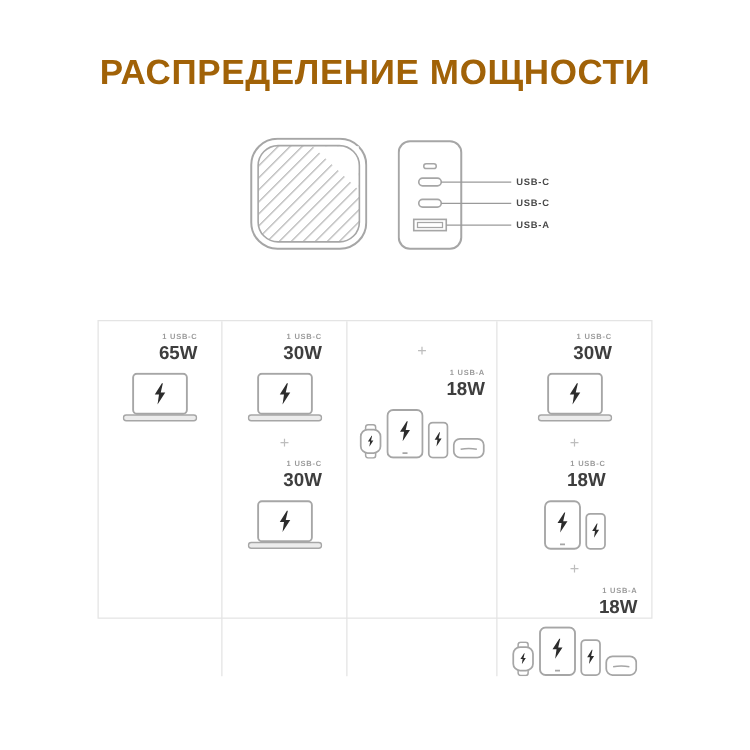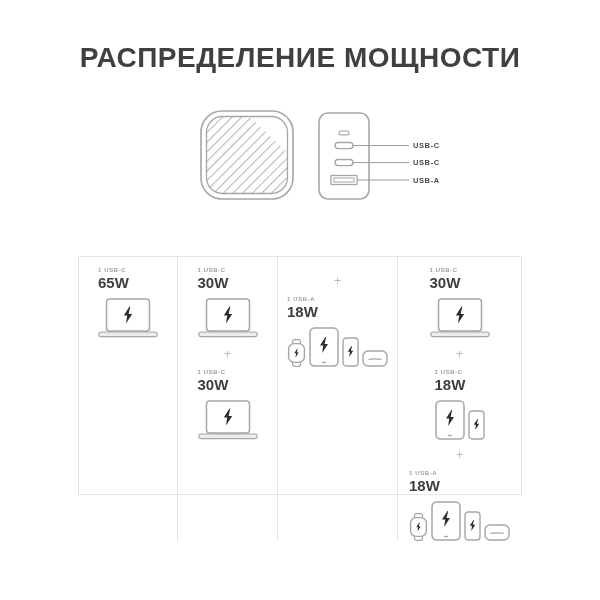--- a/index.html
+++ b/index.html
@@ -2,38 +2,38 @@
 <html><head>
 <meta charset="utf-8">
 <style>
   html,body{margin:0;padding:0;}
   .page{
     position:relative;width:600px;height:600px;background:#ffffff;overflow:hidden;
     font-family:"Liberation Sans", sans-serif;
   }
   .title{
     position:absolute;left:0;top:42px;width:600px;text-align:center;
-    font-size:28px;font-weight:bold;color:#404040;letter-spacing:0.5px;margin:0;
+    font-size:28px;font-weight:bold;color:#a16207;letter-spacing:0.5px;margin:0;
   }
   .charger-figure{position:absolute;left:0;top:0;width:600px;height:0;}
   .charger-front{position:absolute;left:200px;top:110px;}
   .charger-side{position:absolute;left:318px;top:112px;}
   .side-label{font-size:7.5px;font-weight:bold;fill:#4a4a4a;letter-spacing:0.6px;}
 
   .power-table{
     position:absolute;left:78px;top:256px;width:444px;height:239px;
     border:1px solid #e4e4e4;box-sizing:border-box;
     display:grid;grid-template-columns:99px 100px 120px 123px;
   }
   .power-column{
     border-right:1px solid #e4e4e4;box-sizing:border-box;
     display:flex;flex-direction:column;align-items:center;padding-top:9px;
   }
   .power-column:last-child{border-right:none;}
-  .power-group{display:flex;flex-direction:column;align-items:flex-start;}
+  .power-group{display:flex;flex-direction:column;align-items:flex-end;}
   .port-label{
     font-size:6px;font-weight:bold;color:#9b9b9b;letter-spacing:0.6px;
     text-transform:uppercase;line-height:8px;
   }
   .watt{font-size:15px;font-weight:bold;color:#3e3e3e;line-height:17px;margin:0 0 7px 0;}
   .device-row{display:flex;align-items:flex-end;gap:3px;}
   .plus{color:#bdbdbd;font-size:13px;line-height:13px;margin:8px 0;font-weight:normal;}
   svg{display:block;}
 </style>
 </head>

